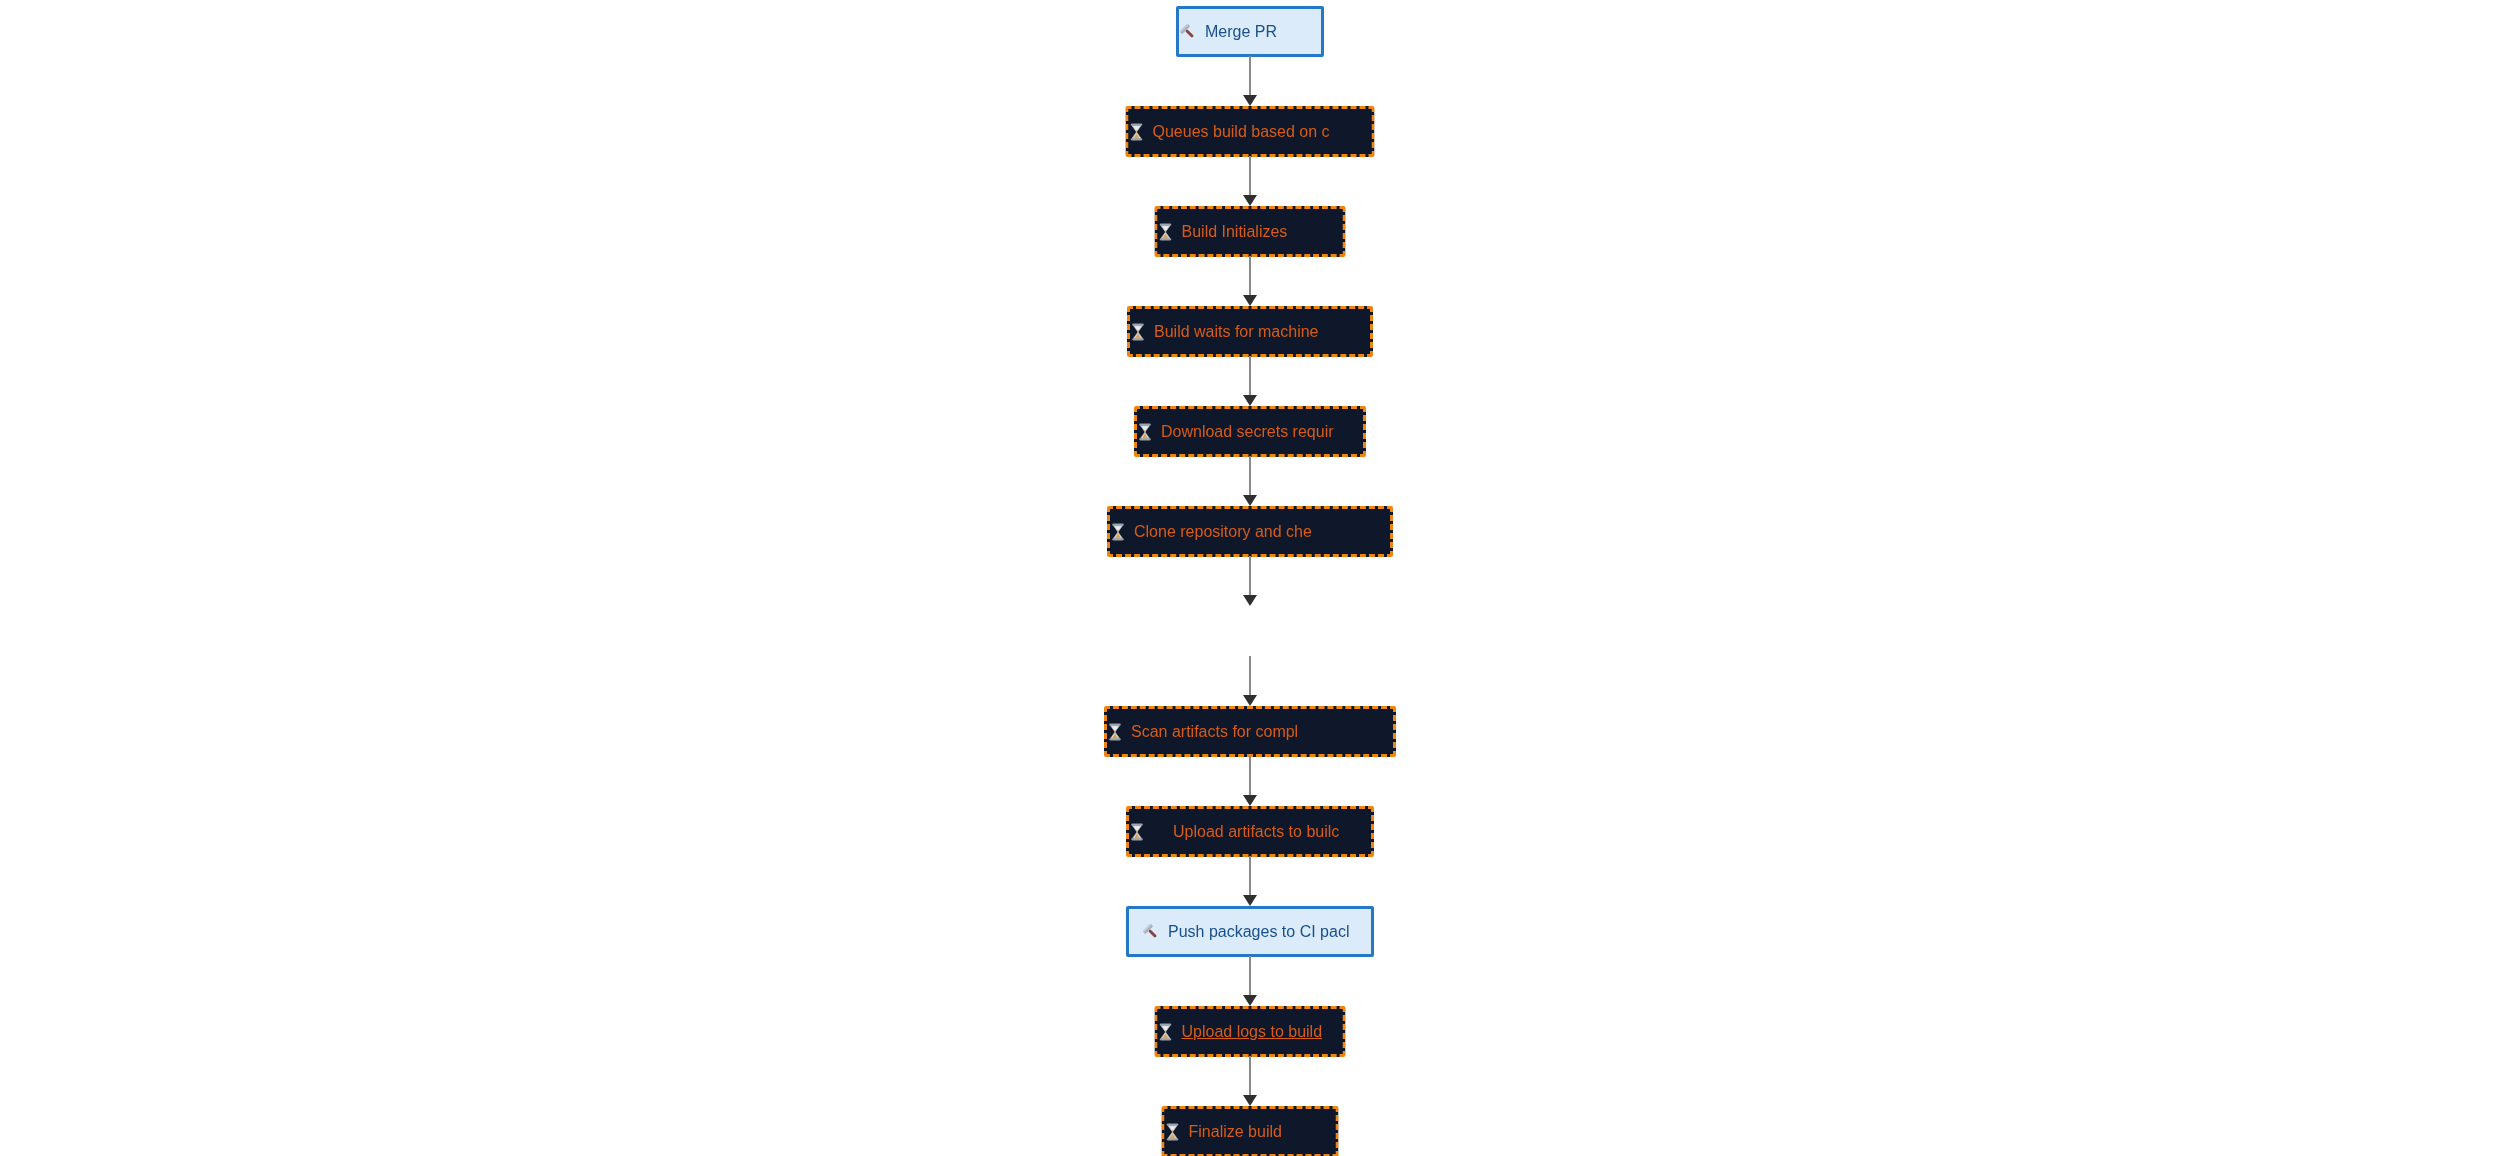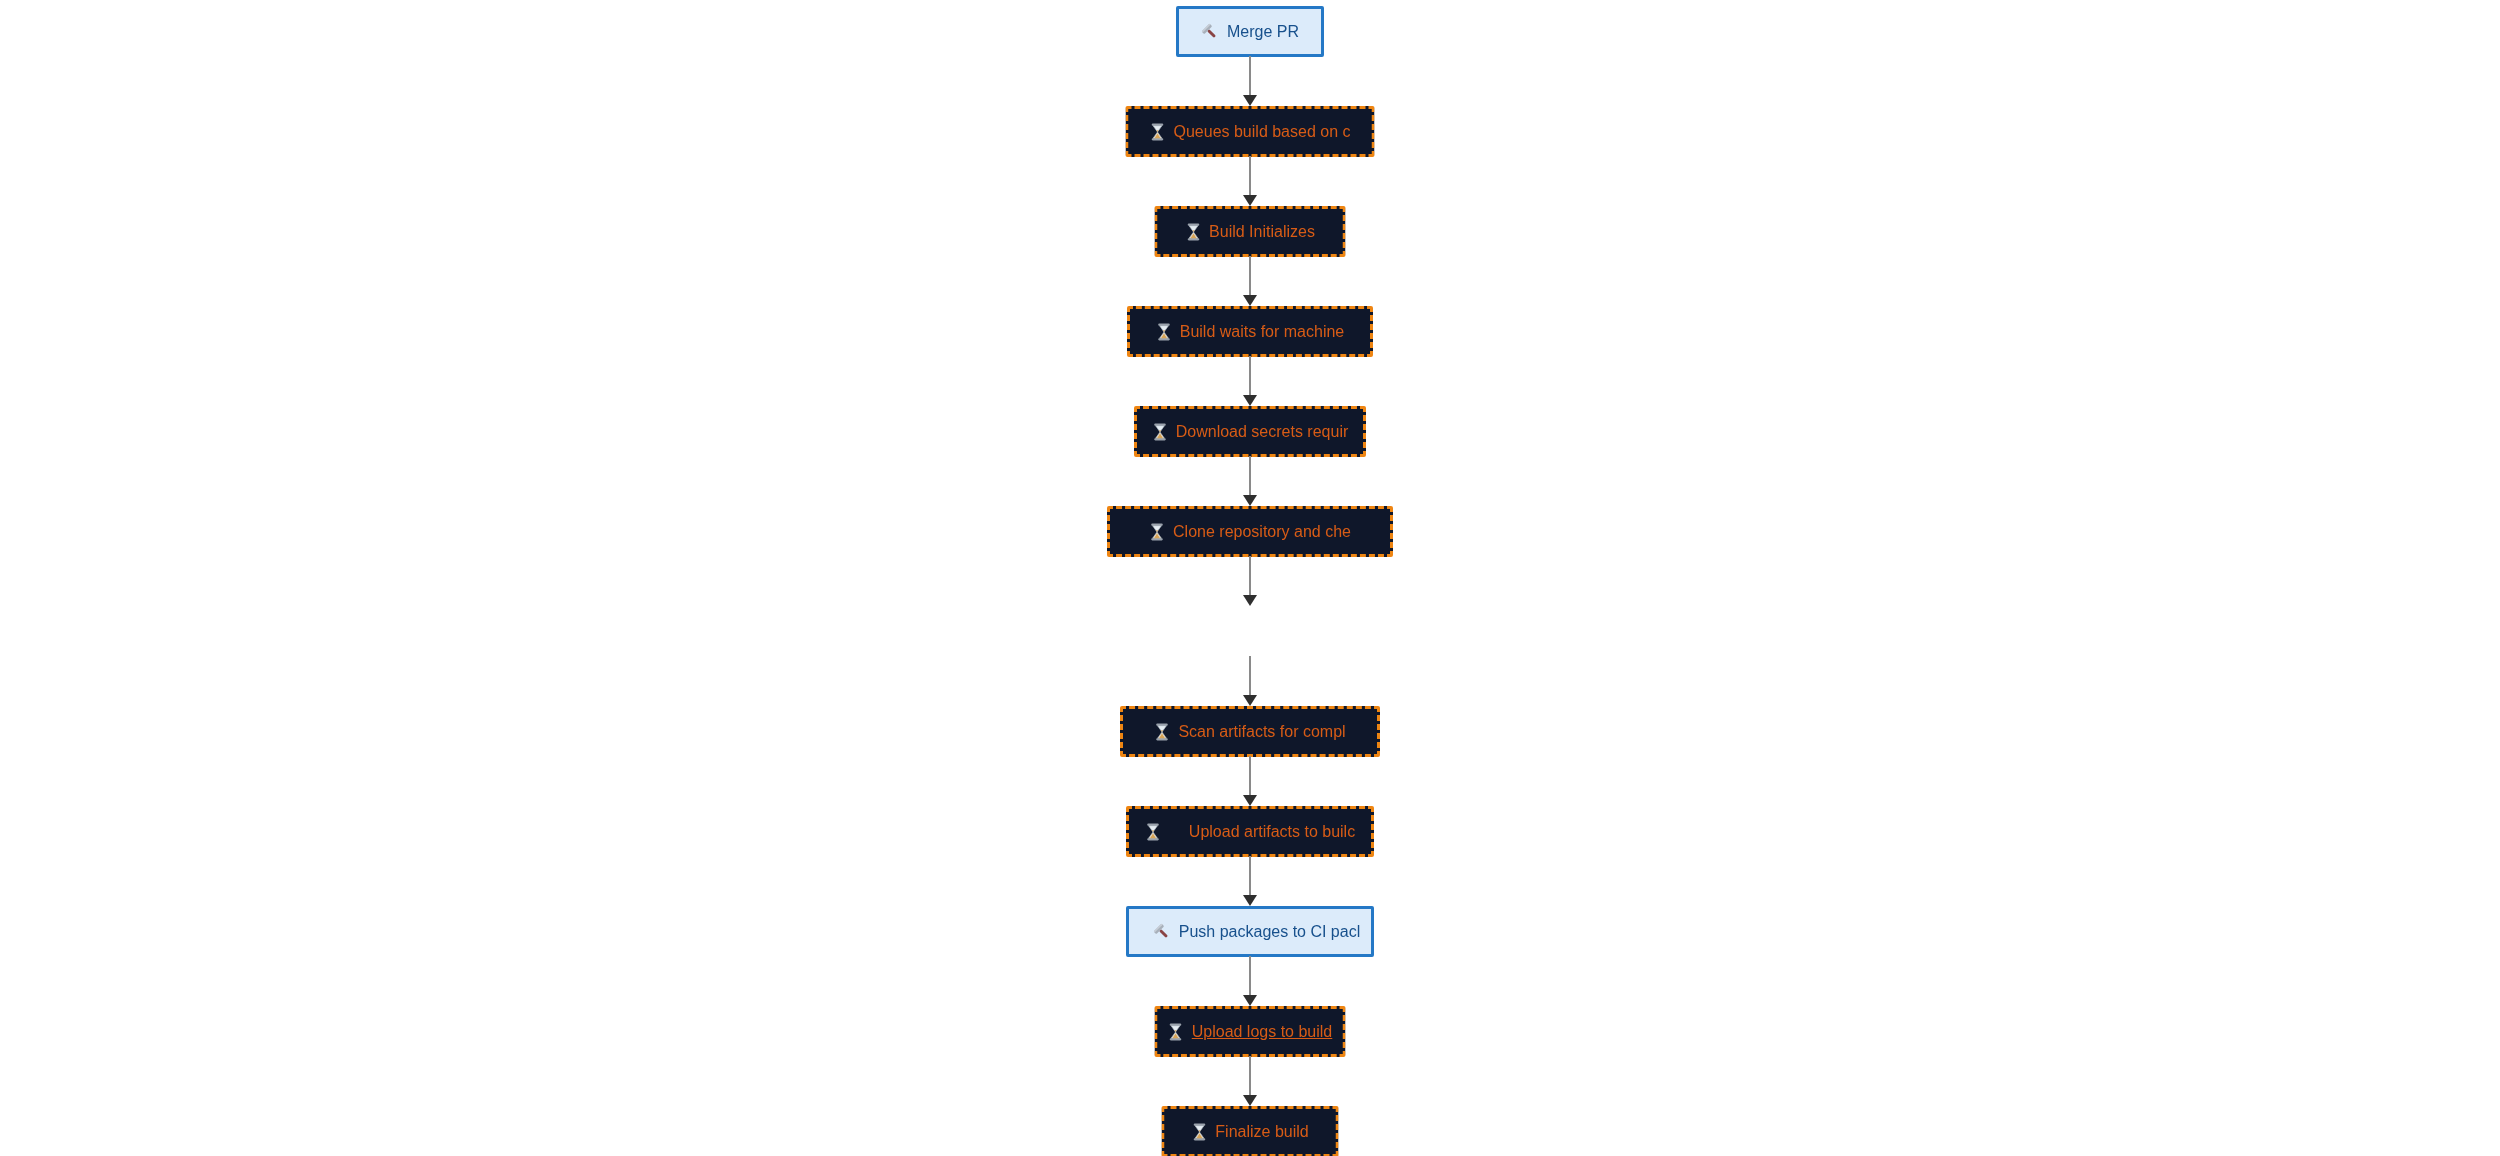--- a/index.html
+++ b/index.html
@@ -13,21 +13,21 @@
   .canvas { position: absolute; inset: 0; }
 
   .node {
     position: absolute;
     left: 1250px;
     transform: translateX(-50%);
     height: 51px;
     box-sizing: border-box;
     display: flex;
     align-items: center;
-    justify-content: center;
+    justify-content: flex-start;
     gap: 8px;
     white-space: nowrap;
     overflow: hidden;
     font-size: 16px;
     border-radius: 2px;
   }
   .node.active {
     background: #dcebfa;
     border: 3px solid #2478c6;
     color: #17508c;
@@ -168,21 +168,21 @@
   <div class="connector" style="top:556px;">
     <div class="line"></div>
     <div class="head"></div>
   </div>
 
   <div class="connector" style="top:656px;">
     <div class="line"></div>
     <div class="head"></div>
   </div>
 
-  <div class="node pending" style="top:706px; width:260px;">
+  <div class="node pending" style="top:706px; width:292px;">
     <span class="icon">
         <svg width="16" height="18" viewBox="0 0 16 18">
           <use href="#def-hourglass"></use>
         </svg>
       </span>
     <span class="label">Scan artifacts for compl</span>
   </div>
   <div class="connector" style="top:756px;">
     <div class="line"></div>
     <div class="head"></div>

